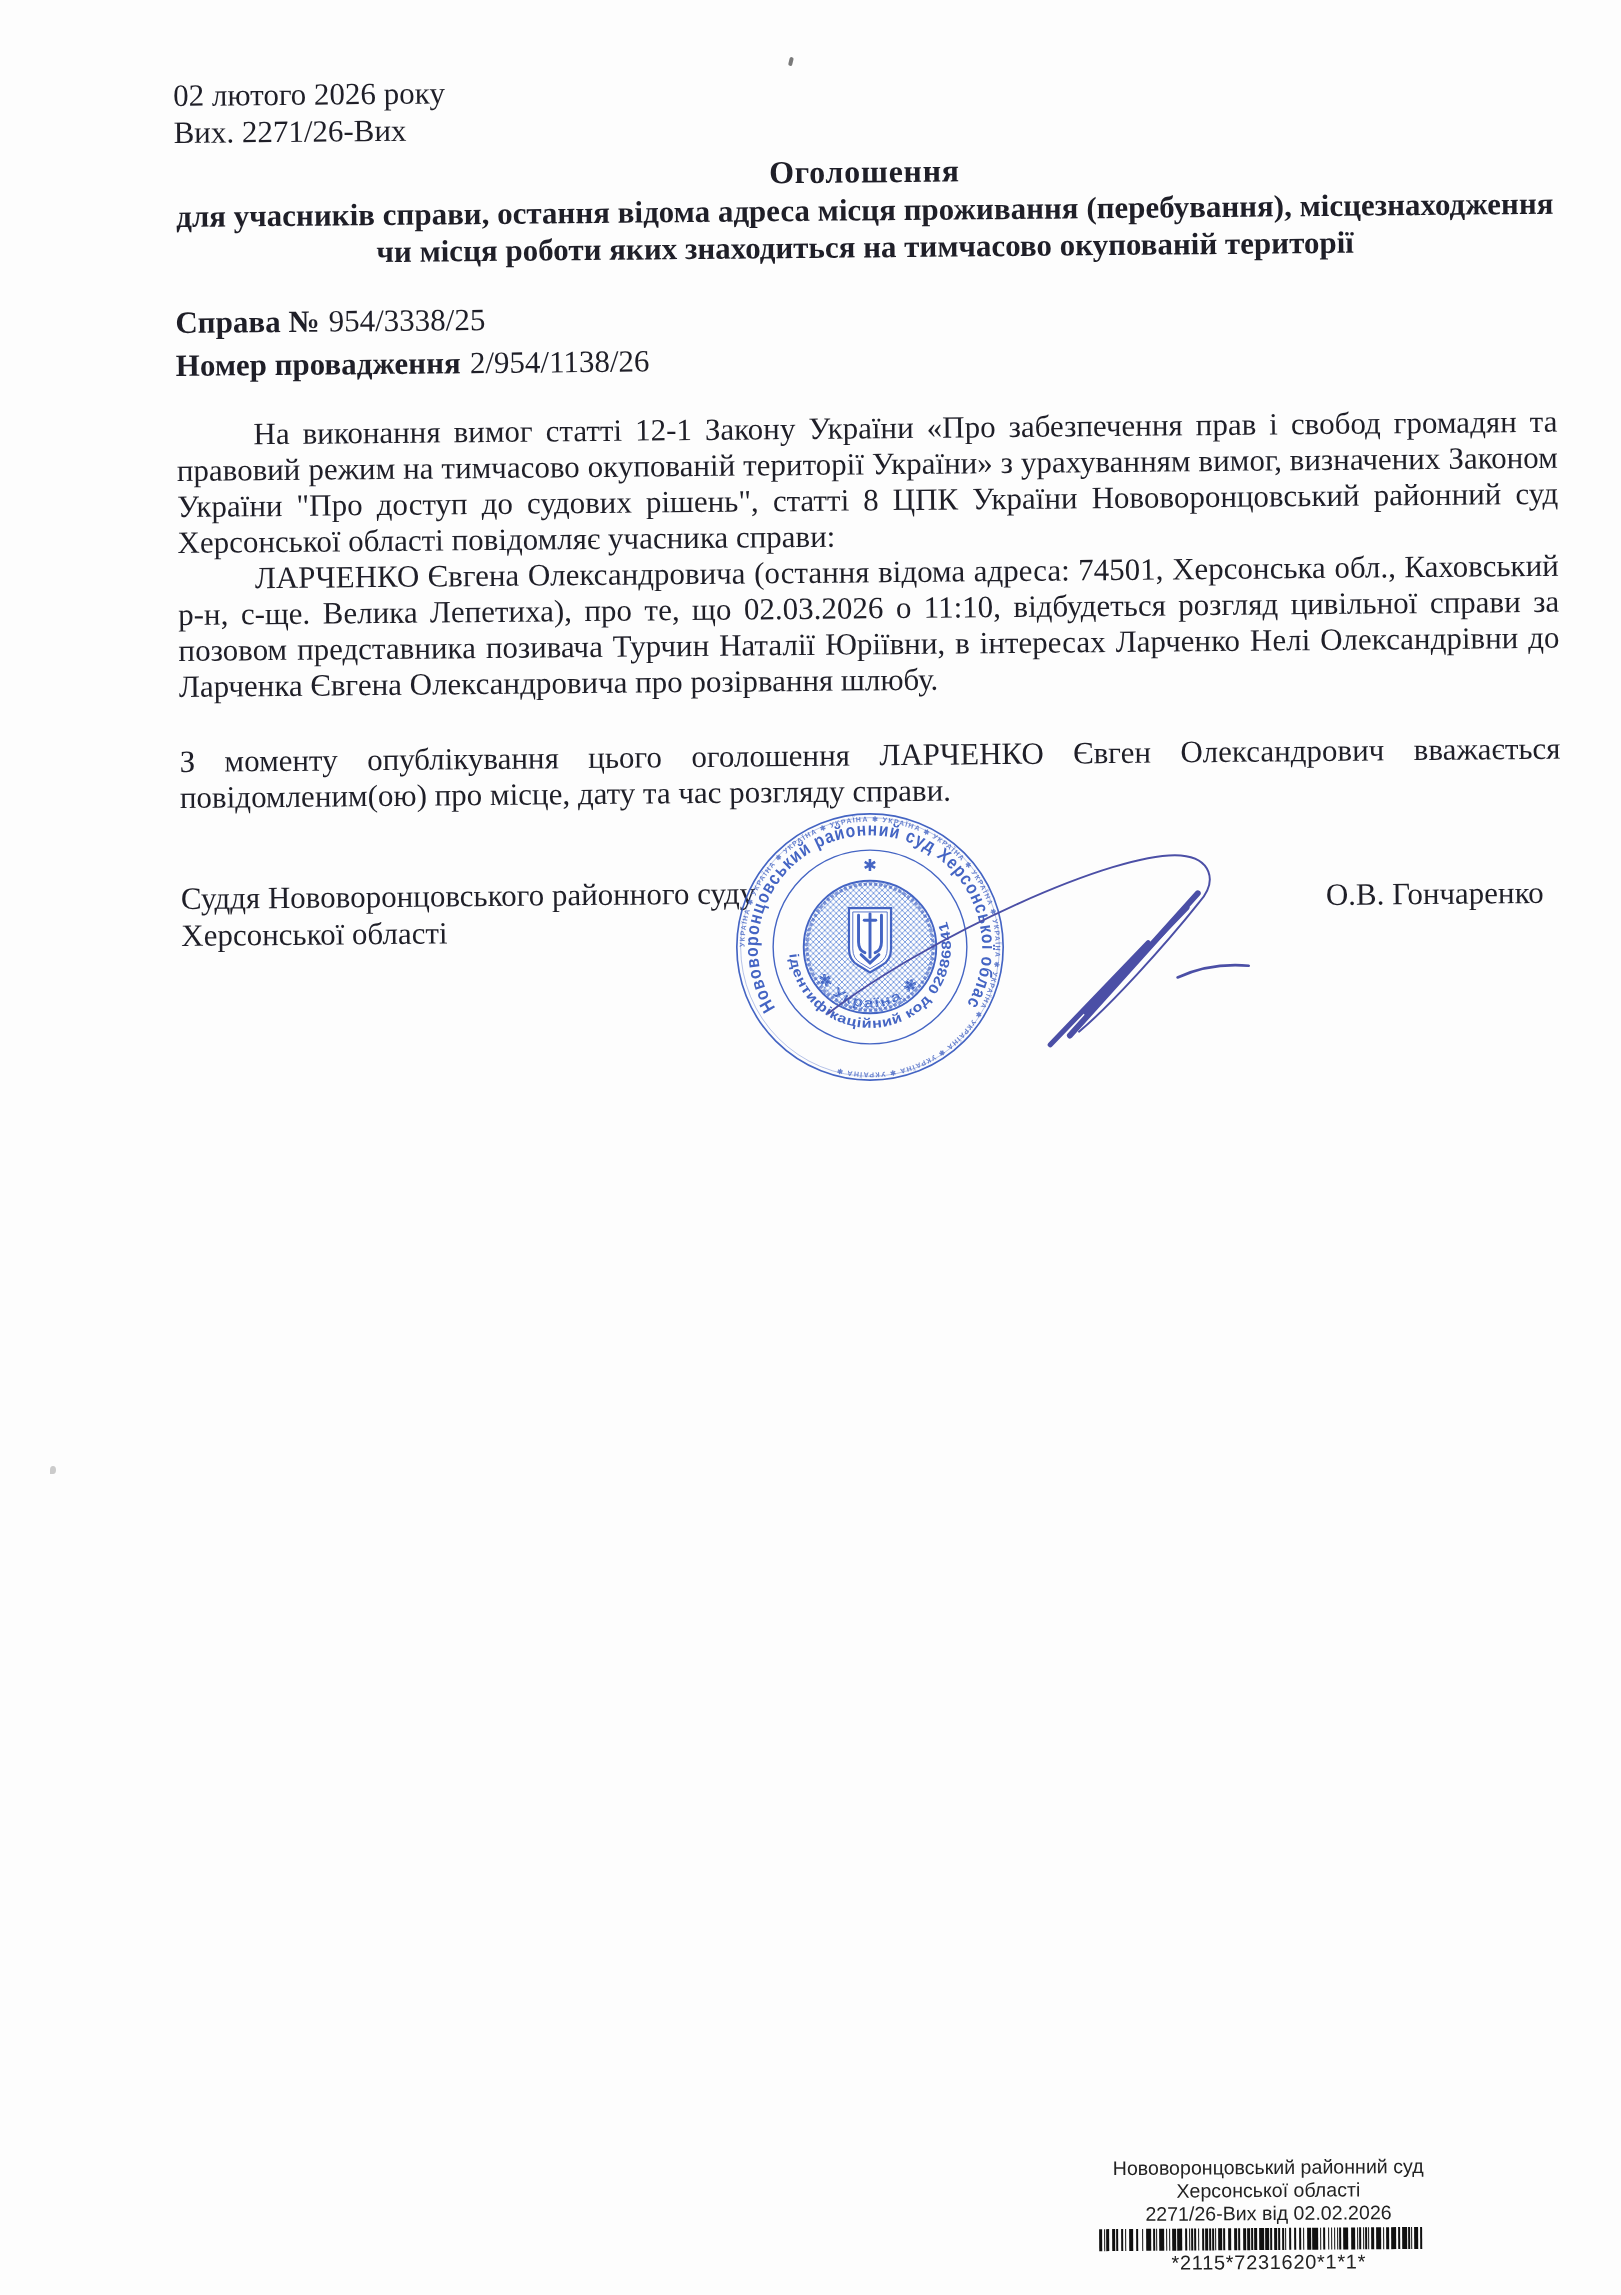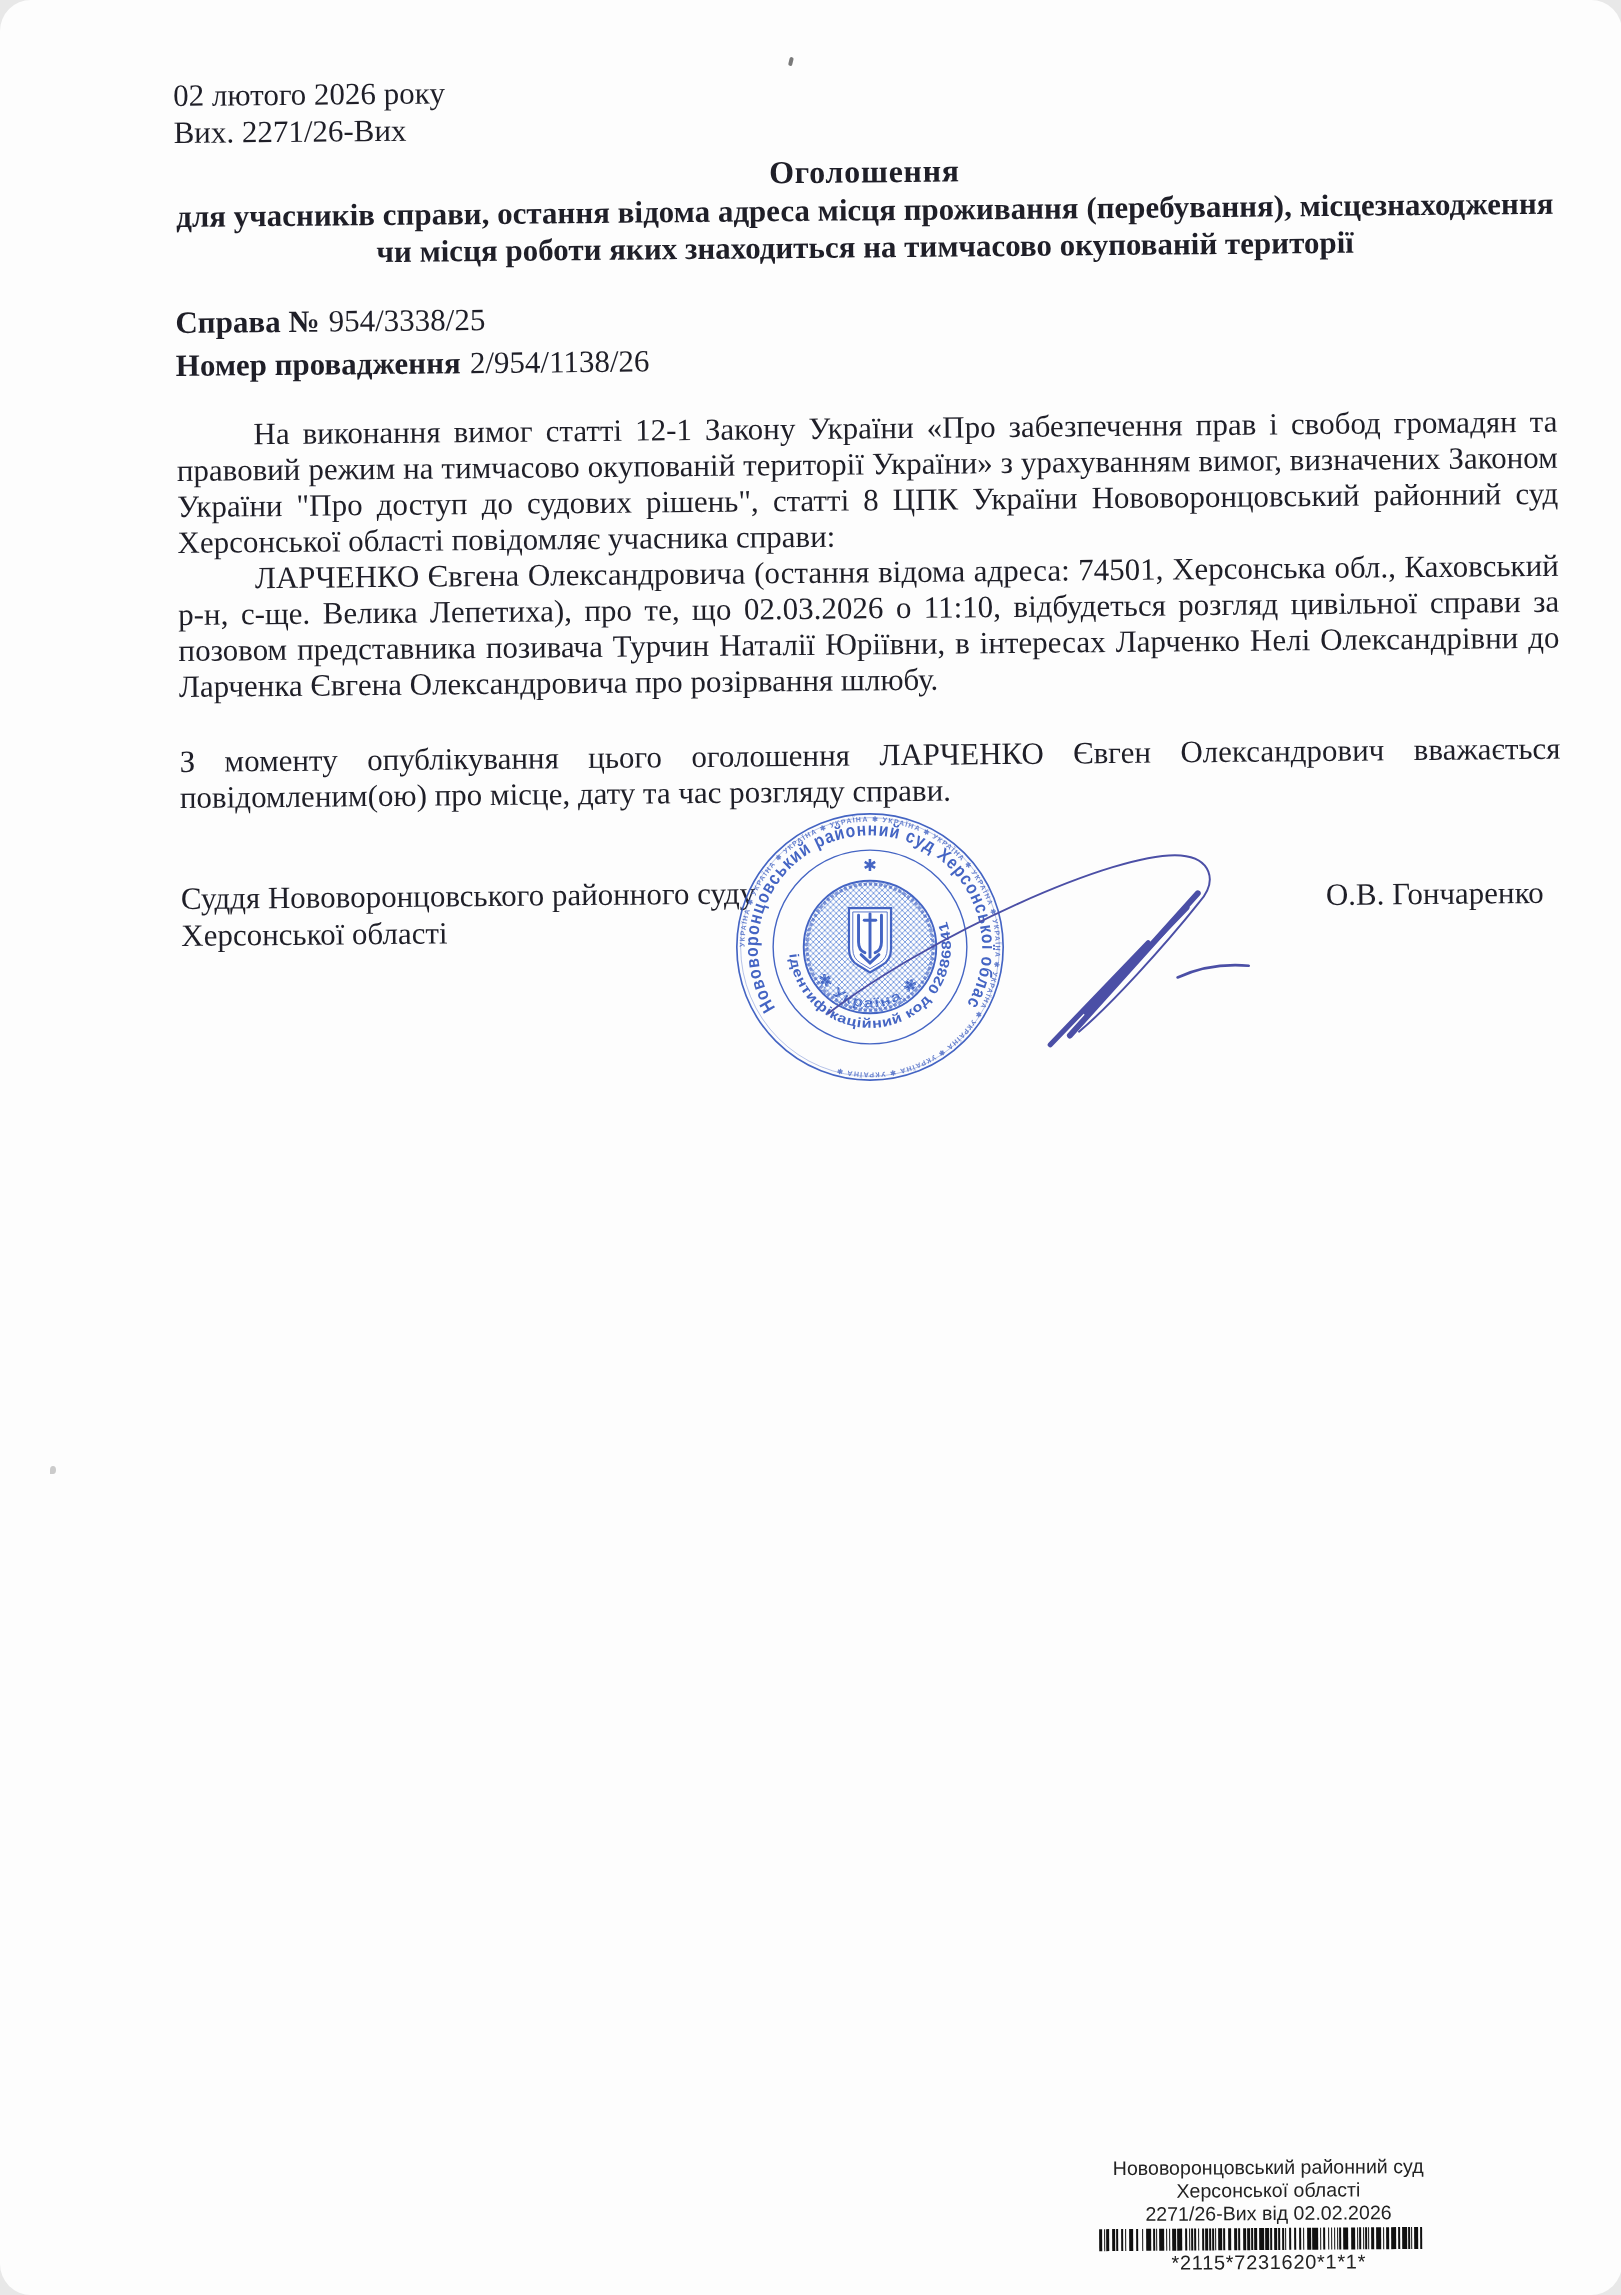--- a/index.html
+++ b/index.html
@@ -4,21 +4,20 @@
 <style>
   html,body{margin:0;padding:0;}
   body{background:#e8e8e8;}
   .page{
     position:relative;
     width:1622px;height:2295px;
     background:#fdfdfd;
     overflow:hidden;
     font-family:"Liberation Serif", serif;
     color:#1f1f28;
-    border-radius:31px;
   }
   
   .content{
     position:absolute;left:173px;top:77px;width:1381px;
     transform:rotate(-0.55deg);
     transform-origin:0 0;
     font-size:31px;line-height:37px;
   }
   .dateline{white-space:nowrap;}
   .title{

